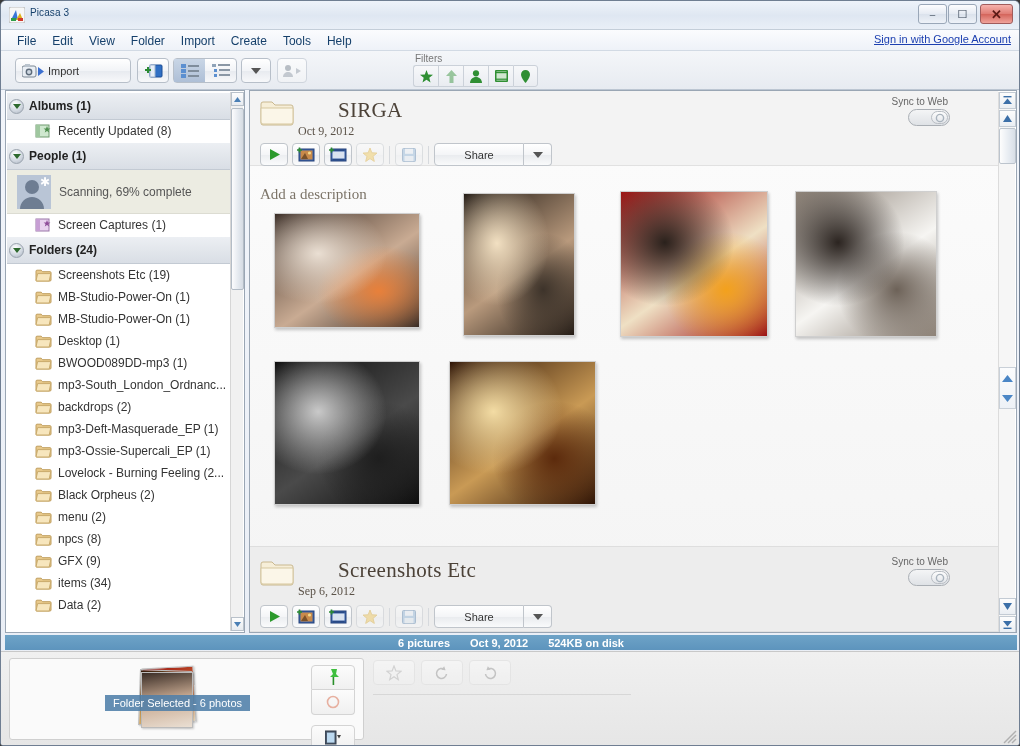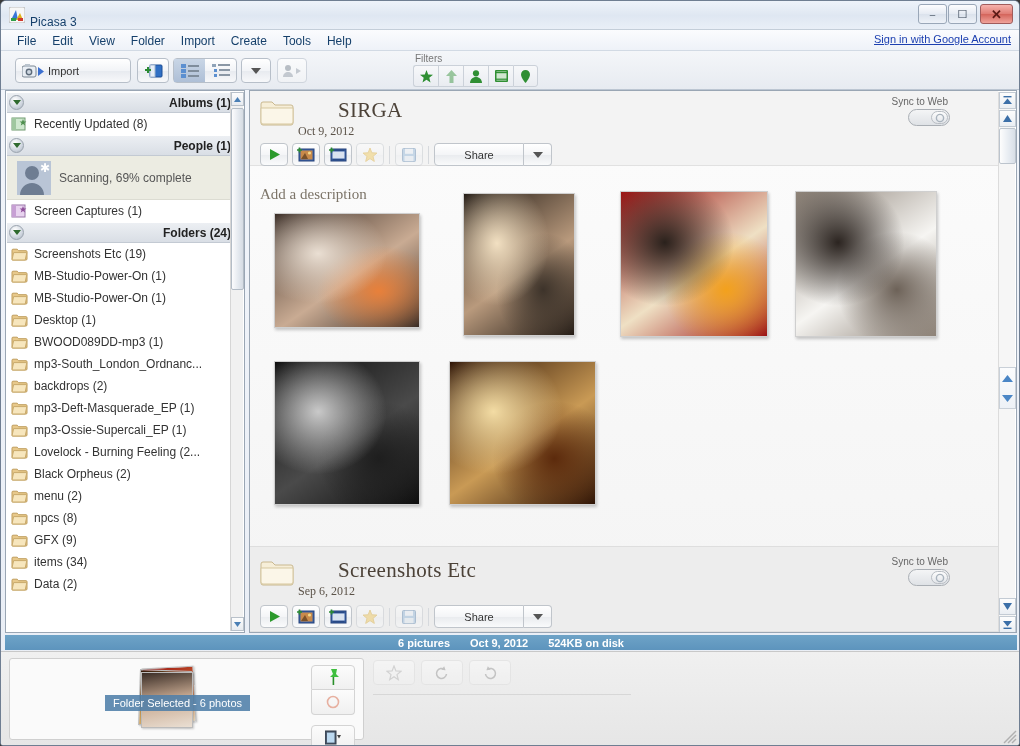--- a/index.html
+++ b/index.html
@@ -21,22 +21,22 @@
   
   #titlebar {
     position: absolute; left:0; top:0; width: 1018px; height: 29px;
     background: linear-gradient(180deg,#eef3fa 0%, #dfe7f2 52%, #e9eff7 100%);
     border-bottom: 1px solid #c4ced9;
   }
   #app-icon {
     position:absolute; left:8px; top:6px; width:16px; height:16px;
   }
   #app-title {
-    position:absolute; left:29px; top:14px;
-    font-size:12px; color:#16406b; letter-spacing:.1px;text-align:center;
+    position:absolute; left:29px; top:6px;
+    font-size:10px; color:#16406b; letter-spacing:.1px;text-align:center;
   }
   .wbtn {
     position:absolute; top:3px; width:29px; height:20px;
     border:1px solid #9aa7b8; border-radius:3px;
     background: linear-gradient(180deg,#fdfdfe 0%,#e6ebf3 48%,#dbe2ec 52%,#eef2f8 100%);
     cursor:default;
   }
   #btn-min { right: 72px; }
   #btn-max { right: 42px; }
   #btn-close {
@@ -117,37 +117,37 @@
   
   #leftpanel {
     position:absolute; left:4px; top:89px; width:240px; height:543px;
     background:#fff; border:1px solid #9aa6b4;
   }
   #tree {
     position:absolute; left:1px; top:1px; width:224px; height:539px;
     overflow:hidden; background:#fff;
   }
   .tree-header {
-    height:21px; display:flex; align-items:center;
+    height:28px; display:flex; align-items:center;
     background: linear-gradient(180deg,#eceff3 0%,#d9dee5 100%);
     border-bottom:1px solid #c3cad3; border-top:1px solid #fff;
     font-size:12px; font-weight:bold; color:#222;
-    padding-left:2px; cursor:default;justify-content:space-between;
+    padding-left:2px; cursor:default;
   }
   .disc {
     width:15px; height:15px; border-radius:8px; margin-right:5px; flex:none;
     background: radial-gradient(circle at 40% 30%, #fff 0%, #cfd6df 60%, #aab3bf 100%);
     border:1px solid #9aa3ae;
     display:flex; align-items:center; justify-content:center;
   }
   .disc::after { content:""; width:0;height:0;border-left:4px solid transparent;
                  border-right:4px solid transparent;border-top:5px solid #2f6a2f; }
   .tree-row {
     height:22px; display:flex; align-items:center; font-size:12px;
-    color:#333; padding-left:4px; cursor:default;
+    color:#333; padding-left:28px; cursor:default;
   }
   .tree-row.selected { background: linear-gradient(180deg,#9ec2da 0%,#86b0cd 100%); color:#fff; }
   .tree-row .ico { width:17px; height:14px; margin-right:6px; flex:none; }
   .tree-row .nm { overflow:hidden; white-space:nowrap; text-overflow:ellipsis; }
   #people-row {
     height:44px; display:flex; align-items:center;
     background:#ecece2; border-bottom:1px solid #dcdcd2;
     padding-left:10px; font-size:12px; color:#555; cursor:default;
   }
   #people-row .av { width:34px; height:34px; margin-right:8px; flex:none; }

